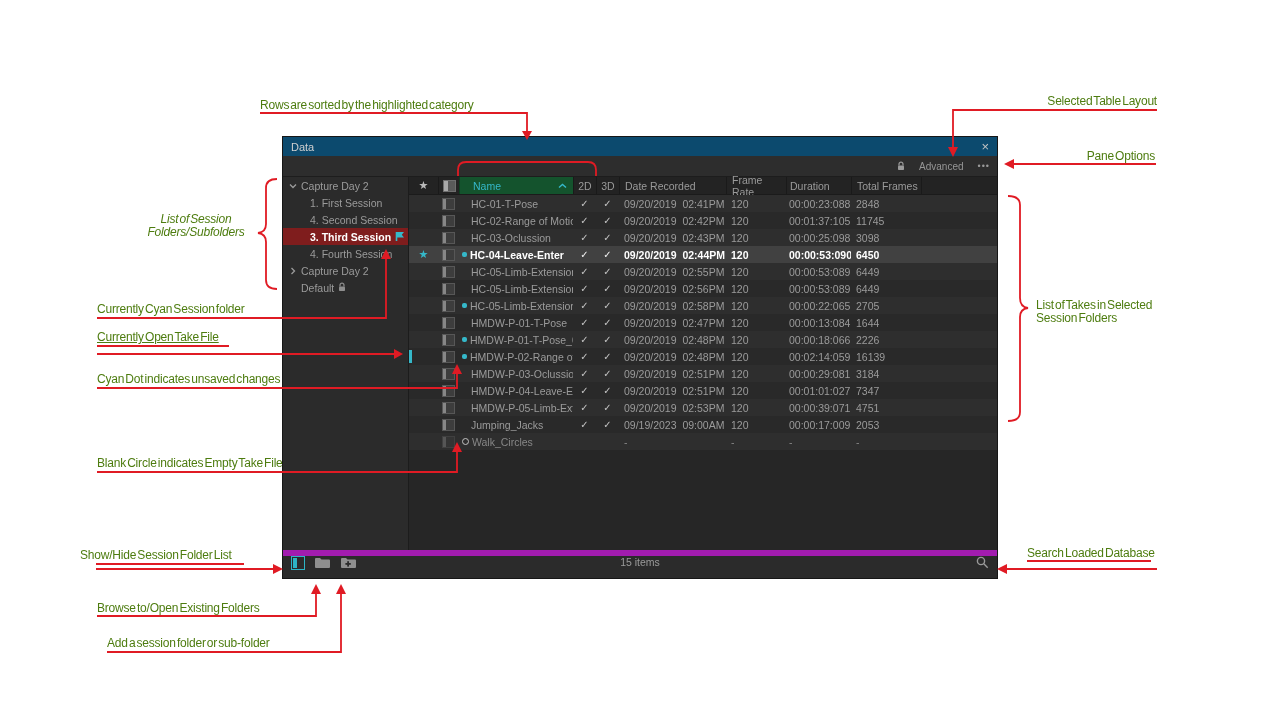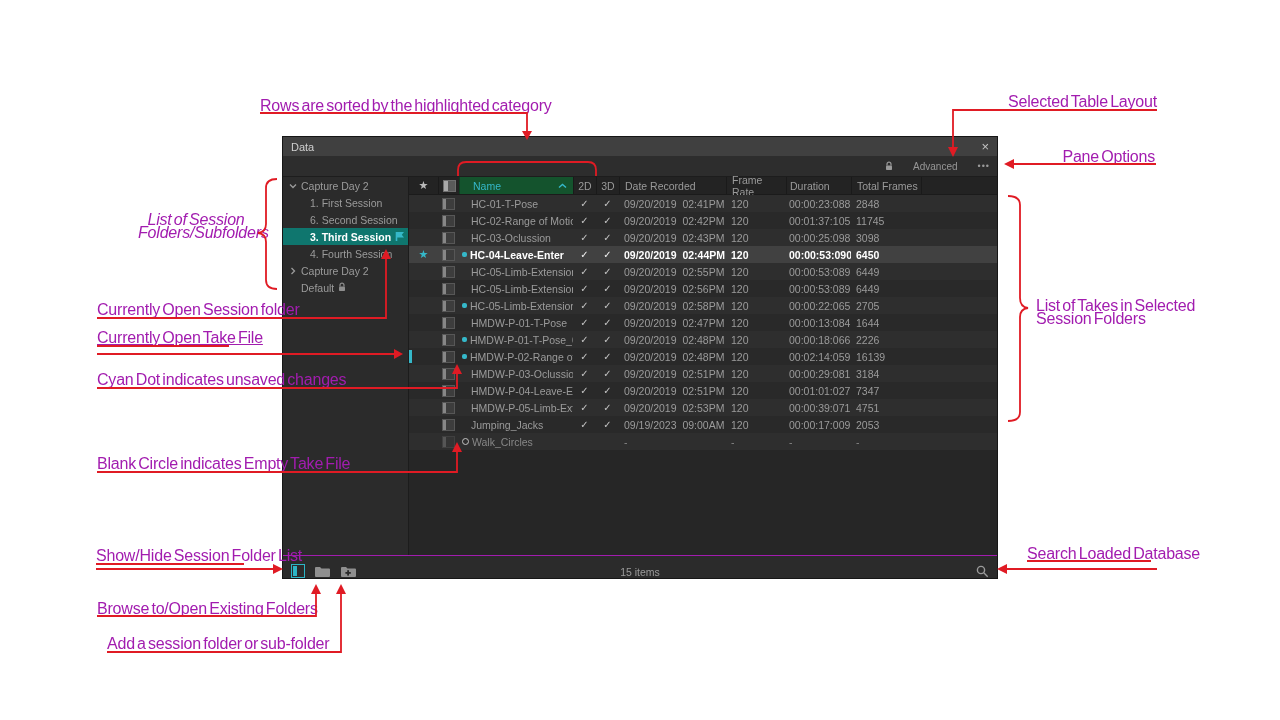--- a/index.html
+++ b/index.html
@@ -3,34 +3,34 @@
 <meta charset="utf-8">
 <style>
   html,body{margin:0;padding:0;}
   body{width:1280px;height:720px;background:#ffffff;position:relative;overflow:hidden;
        font-family:"Liberation Sans","DejaVu Sans",sans-serif;}
 
   
   .panel{position:absolute;left:283px;top:137px;width:714px;height:441px;background:#262626;
          display:flex;flex-direction:column;font-size:10.5px;color:#9b9b9b;
          outline:1px solid #161616;}
-  .titlebar{height:19px;background:#404040;display:flex;align-items:center;
+  .titlebar{height:19px;background:#0c4a6e;display:flex;align-items:center;
             justify-content:space-between;padding:0 8px;color:#cfcfcf;font-size:11px;flex:0 0 auto;}
   .close-x{color:#c4c4c4;font-size:13px;line-height:13px;cursor:default;}
   .toolbar{height:20px;background:#2d2d2d;border-bottom:1px solid #1d1d1d;display:flex;
-           align-items:center;justify-content:flex-end;gap:20px;padding-right:7px;
+           align-items:center;justify-content:flex-end;gap:14px;padding-right:7px;
            color:#969696;font-size:10px;flex:0 0 auto;}
   .pane-dots{letter-spacing:1px;font-size:9px;color:#9a9a9a;}
   .content{flex:1;display:flex;min-height:0;}
 
   
   .sidebar{width:125px;background:#2b2b2b;border-right:1px solid #1c1c1c;flex:0 0 auto;}
   .side-item{height:17px;display:flex;align-items:center;padding-left:6px;gap:4px;white-space:nowrap;}
   .side-item.child{padding-left:27px;}
-  .side-item.selected{background:#0f766e;color:#ffffff;font-weight:bold;}
+  .side-item.selected{background:#7f1d1d;color:#ffffff;font-weight:bold;}
   .side-item .flag{margin-left:auto;margin-right:7px;display:flex;}
   .tree-ico{display:flex;width:8px;justify-content:center;}
 
   
   .table{flex:1;display:flex;flex-direction:column;background:#262626;min-width:0;}
   .cols{display:grid;grid-template-columns:29px 21px 114px 23px 23px 107px 60px 65px 70px 1fr;align-items:center;}
   .thead{height:17px;background:#232323;border-bottom:1px solid #1b1b1b;color:#9a9a9a;flex:0 0 auto;}
   .thead>div{height:17px;display:flex;align-items:center;border-left:1px solid rgba(0,0,0,.25);}
   .thead>div:first-child{border-left:none;justify-content:center;}
   .th-name{background:#14532d;color:#35b8c9;padding-left:13px;}
@@ -53,29 +53,29 @@
   .take-icon.bright{background:#5a5a5a;border-color:#6f6f6f;box-shadow:inset 4px 0 0 #a9a9a9;}
   .dim .take-icon{opacity:.45;}
   .c-name{padding-left:3px;}
   .slot{width:6px;height:6px;flex:0 0 auto;margin-right:3px;border-radius:2px;}
   .slot.dot{background:#35b8c9;width:5px;height:5px;}
   .slot.circle{border:1px solid #c2c2c2;border-radius:50%;width:5px;height:5px;}
   .check{font-size:10px;color:#c3c3c3;}
   .selected .check{color:#f2f2f2;}
 
   
-  .statusbar{height:22px;background:#2b2b2b;border-top:1px solid #a21caf;display:flex;
-             align-items:flex-end;padding:0 8px;gap:9px;position:relative;flex:0 0 auto;}
+  .statusbar{height:22px;background:#2b2b2b;border-top:6px solid #a21caf;display:flex;
+             align-items:flex-start;padding:0 8px;gap:9px;position:relative;flex:0 0 auto;}
   .items-count{position:absolute;left:0;right:0;text-align:center;color:#9b9b9b;}
   .panel-toggle{width:12px;height:12px;border:1px solid #2db5c6;position:relative;}
   .panel-toggle i{position:absolute;left:1px;top:1px;bottom:1px;width:4px;background:#2db5c6;}
   .sb-right{margin-left:auto;display:flex;}
 
   
-  .ann{position:absolute;color:#a21caf;font-size:16px;line-height:13px;white-space:nowrap;
+  .ann{position:absolute;color:#4d7c0f;font-size:12px;line-height:13px;white-space:nowrap;
        letter-spacing:-.2px;word-spacing:-2px;}
   .ann.center{text-align:center;white-space:normal;}
   #ann-svg{position:absolute;left:0;top:0;z-index:5;pointer-events:none;}
   #ann-svg path{stroke:#e01b24;stroke-width:1.8;fill:none;}
   #ann-svg polygon{fill:#e01b24;stroke:none;}
 </style>
 </head>
 <body>
 
 <div class="panel">
@@ -105,21 +105,21 @@
     <span>Capture Day 2</span>
 
   </div>
         <div class="side-item child">
 
     <span>1. First Session</span>
 
   </div>
         <div class="side-item child">
 
-    <span>6. Second Session</span>
+    <span>4. Second Session</span>
 
   </div>
         <div class="side-item child selected">
 
     <span>3. Third Session</span>
 
     <span class="flag">
             <svg width="11" height="11" viewBox="0 0 11 11">
               <path d="M1.5 1 V10" stroke="#35b8c9" stroke-width="1.6"></path>
               <path d="M1.5 1 H9 L6.8 3.7 L9 6.4 H1.5 Z" fill="#35b8c9"></path>
@@ -435,25 +435,25 @@
   </div>
 </div>
 
 <div class="ann" style="left:260px;top:99px;">Rows are sorted by the highlighted category</div>
 <div class="ann" style="right:123px;top:95px;text-align:right;">Selected Table Layout</div>
 <div class="ann" style="right:125px;top:150px;text-align:right;">Pane Options</div>
 <div class="ann center" style="left:138px;width:116px;top:213px;font-style:italic;">
   <div>List of Session</div>
   <div>Folders/Subfolders</div>
 </div>
-<div class="ann" style="left:97px;top:303px;">Currently Open Session folder</div>
+<div class="ann" style="left:97px;top:303px;">Currently Cyan Session folder</div>
 <div class="ann" style="left:97px;top:331px;text-decoration:underline;">Currently Open Take File</div>
 <div class="ann" style="left:97px;top:373px;">Cyan Dot indicates unsaved changes</div>
 <div class="ann" style="left:97px;top:457px;text-align:right;">Blank Circle indicates Empty Take File</div>
-<div class="ann" style="left:96px;top:549px;">Show/Hide Session Folder List</div>
+<div class="ann" style="left:80px;top:549px;">Show/Hide Session Folder List</div>
 <div class="ann" style="left:97px;top:602px;">Browse to/Open Existing Folders</div>
 <div class="ann" style="left:107px;top:637px;">Add a session folder or sub-folder</div>
 <div class="ann" style="left:1036px;top:299px;">
   <div>List of Takes in Selected</div>
   <div>Session Folders</div>
 </div>
 <div class="ann" style="left:1027px;top:547px;">Search Loaded Database</div>
 
 <svg id="ann-svg" width="1280" height="720">
   <path d="M260 113 H527 V132"></path>

